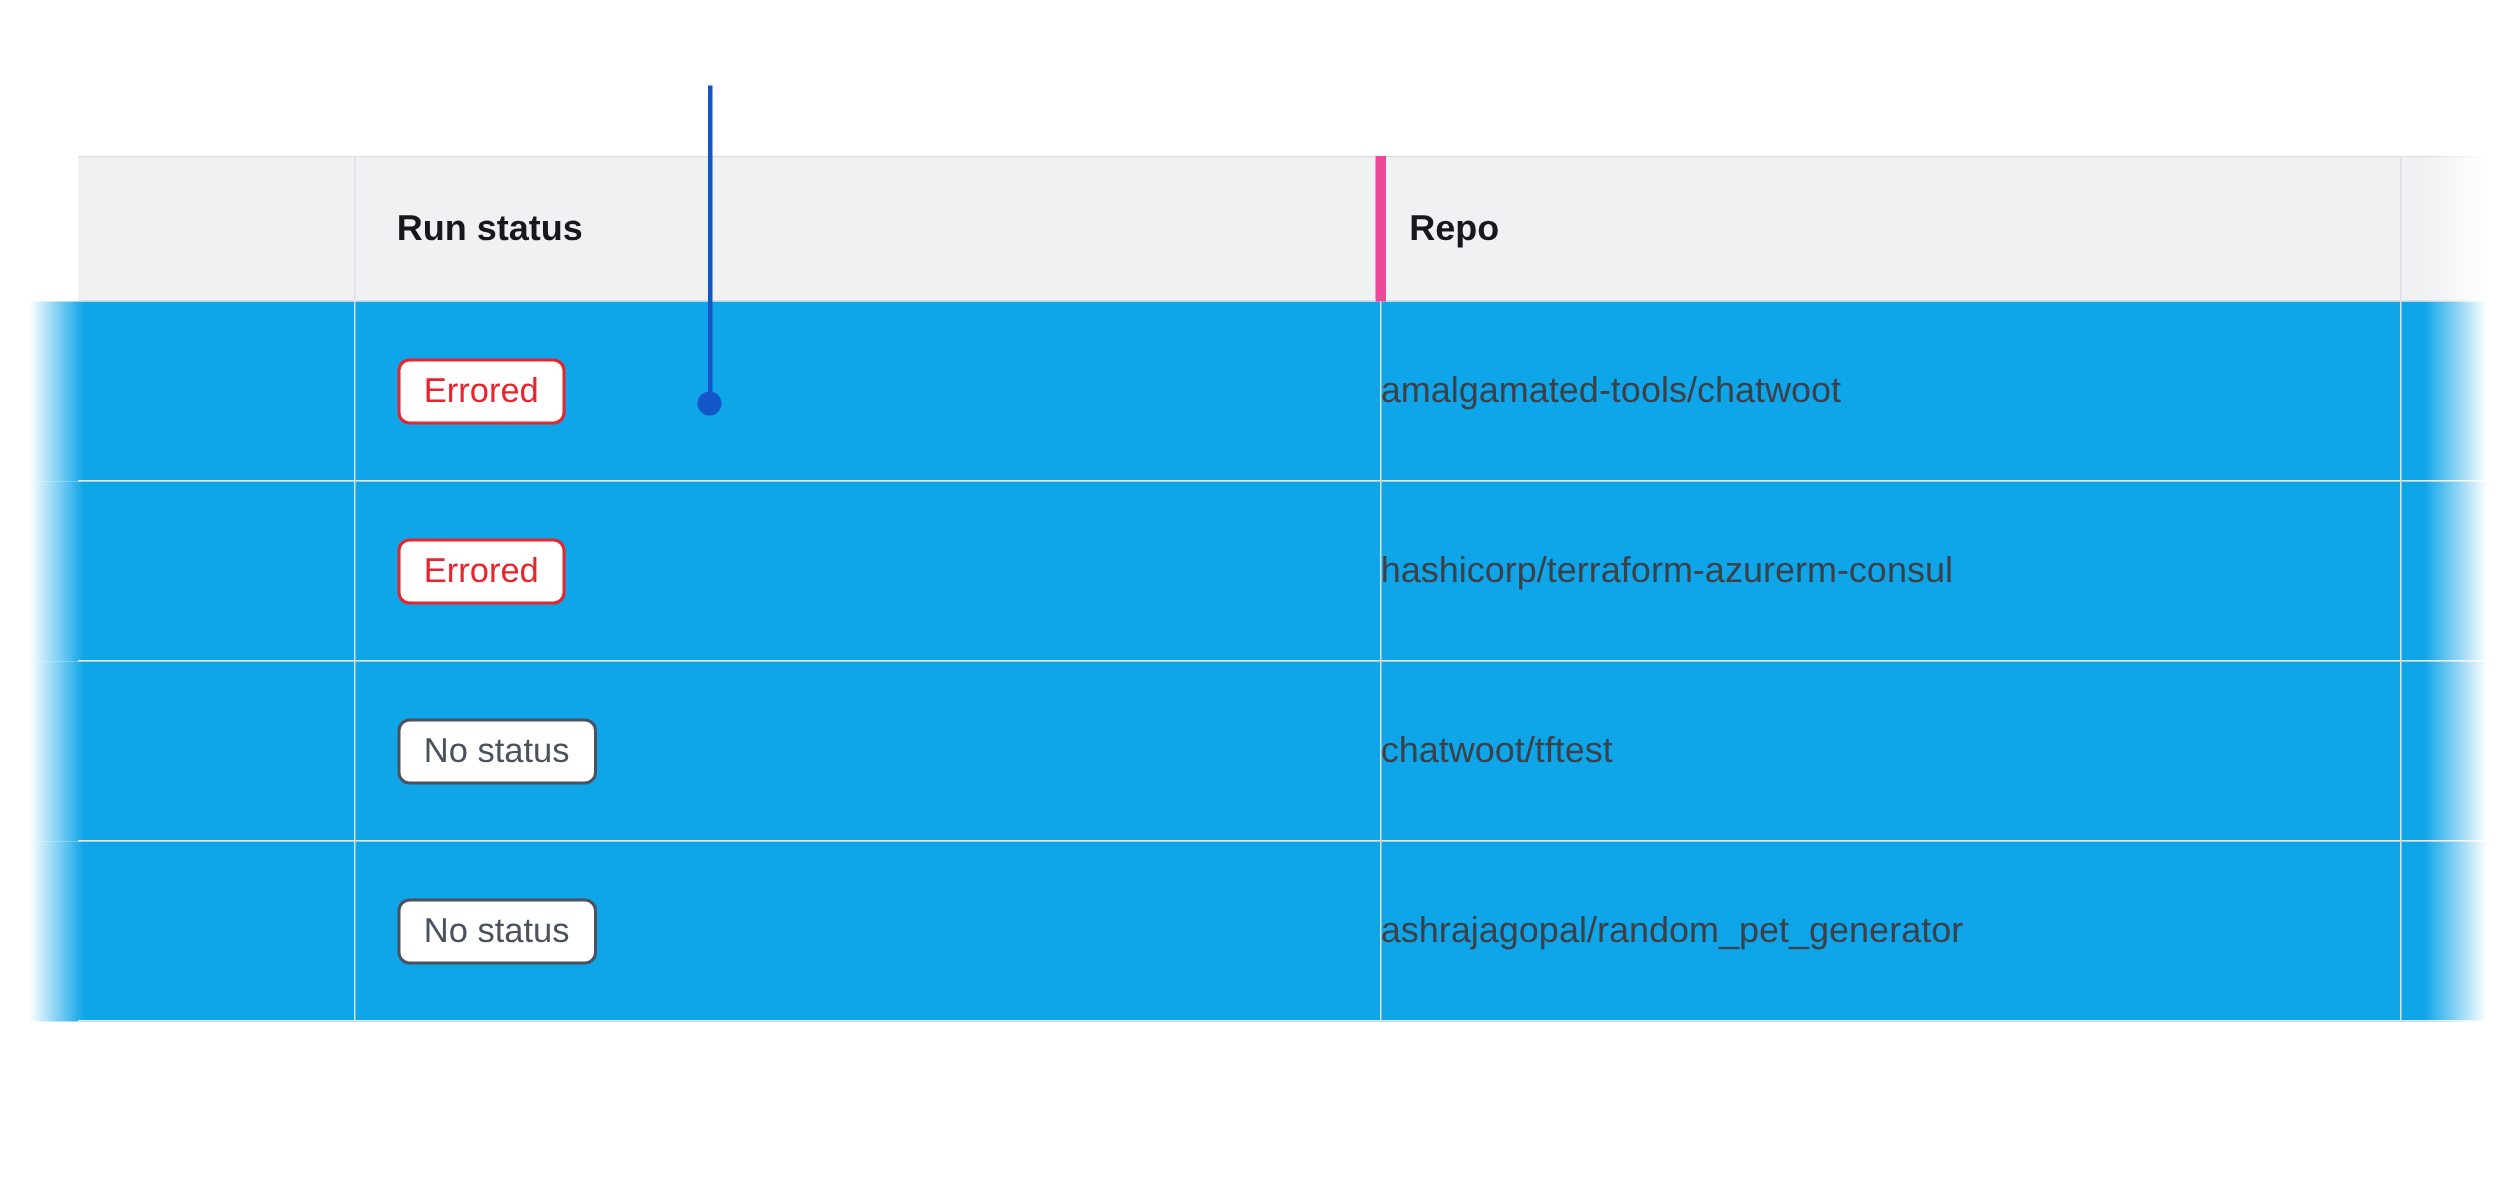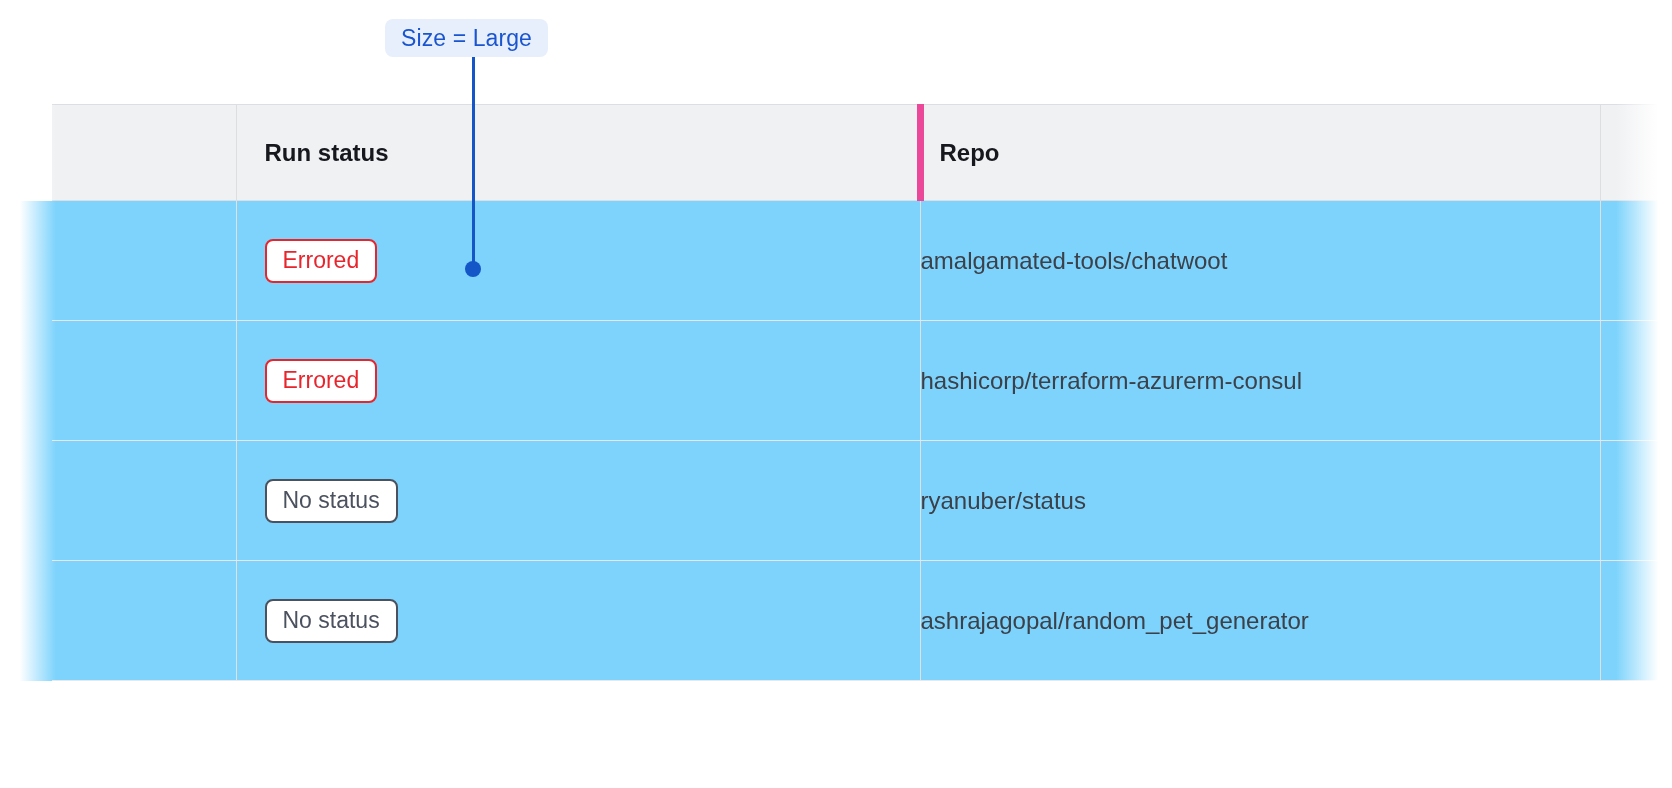--- a/index.html
+++ b/index.html
@@ -91,21 +91,21 @@
   thead th.h-repo   { border-left: 7px solid #ec4899; padding-left: 16px; margin-left: 36px; }
   thead th.h-tail   { border-left: 1px solid #dcdee2; }
 
   tbody td {
     height: 120px;
     padding: 0;
     vertical-align: middle;
     border-bottom: 1px solid #e6e8eb;
     font-size: 24px;
     color: #3b4049;
-    background: #7dd3fc;
+    background: #0ea5e9;
   }
   tbody td.t-lead   { border-bottom-color: transparent; }
   tbody td.t-spacer { }
   tbody td.t-status { border-left: 1px solid #dfe1e5; padding-left: 28px; }
   tbody td.t-repo   { border-left: 1px solid #dfe1e5; }
   tbody td.t-tail   { border-left: 1px solid #dfe1e5; }
 
   .badge {
     display: inline-flex;
     align-items: center;
@@ -182,21 +182,21 @@
           </td>
           <td class="t-repo">hashicorp/terraform-azurerm-consul</td>
           <td class="t-tail"></td>
         </tr>
         <tr>
           <td class="t-lead"></td>
           <td class="t-spacer"></td>
           <td class="t-status">
             <span class="badge no-status">No status</span>
           </td>
-          <td class="t-repo">ryanuber/status</td>
+          <td class="t-repo">chatwoot/tftest</td>
           <td class="t-tail"></td>
         </tr>
         <tr>
           <td class="t-lead"></td>
           <td class="t-spacer"></td>
           <td class="t-status">
             <span class="badge no-status">No status</span>
           </td>
           <td class="t-repo">ashrajagopal/random_pet_generator</td>
           <td class="t-tail"></td>
@@ -204,15 +204,14 @@
       </tbody>
     </table>
   </div>
 
   <div class="fade bottom"></div>
   <div class="fade left"></div>
   <div class="fade right"></div>
 
   <div class="callout-line"></div>
   <div class="callout-dot"></div>
-  <div class="callout">Size = Large</div>
 
 </div>
 
 </body></html>

